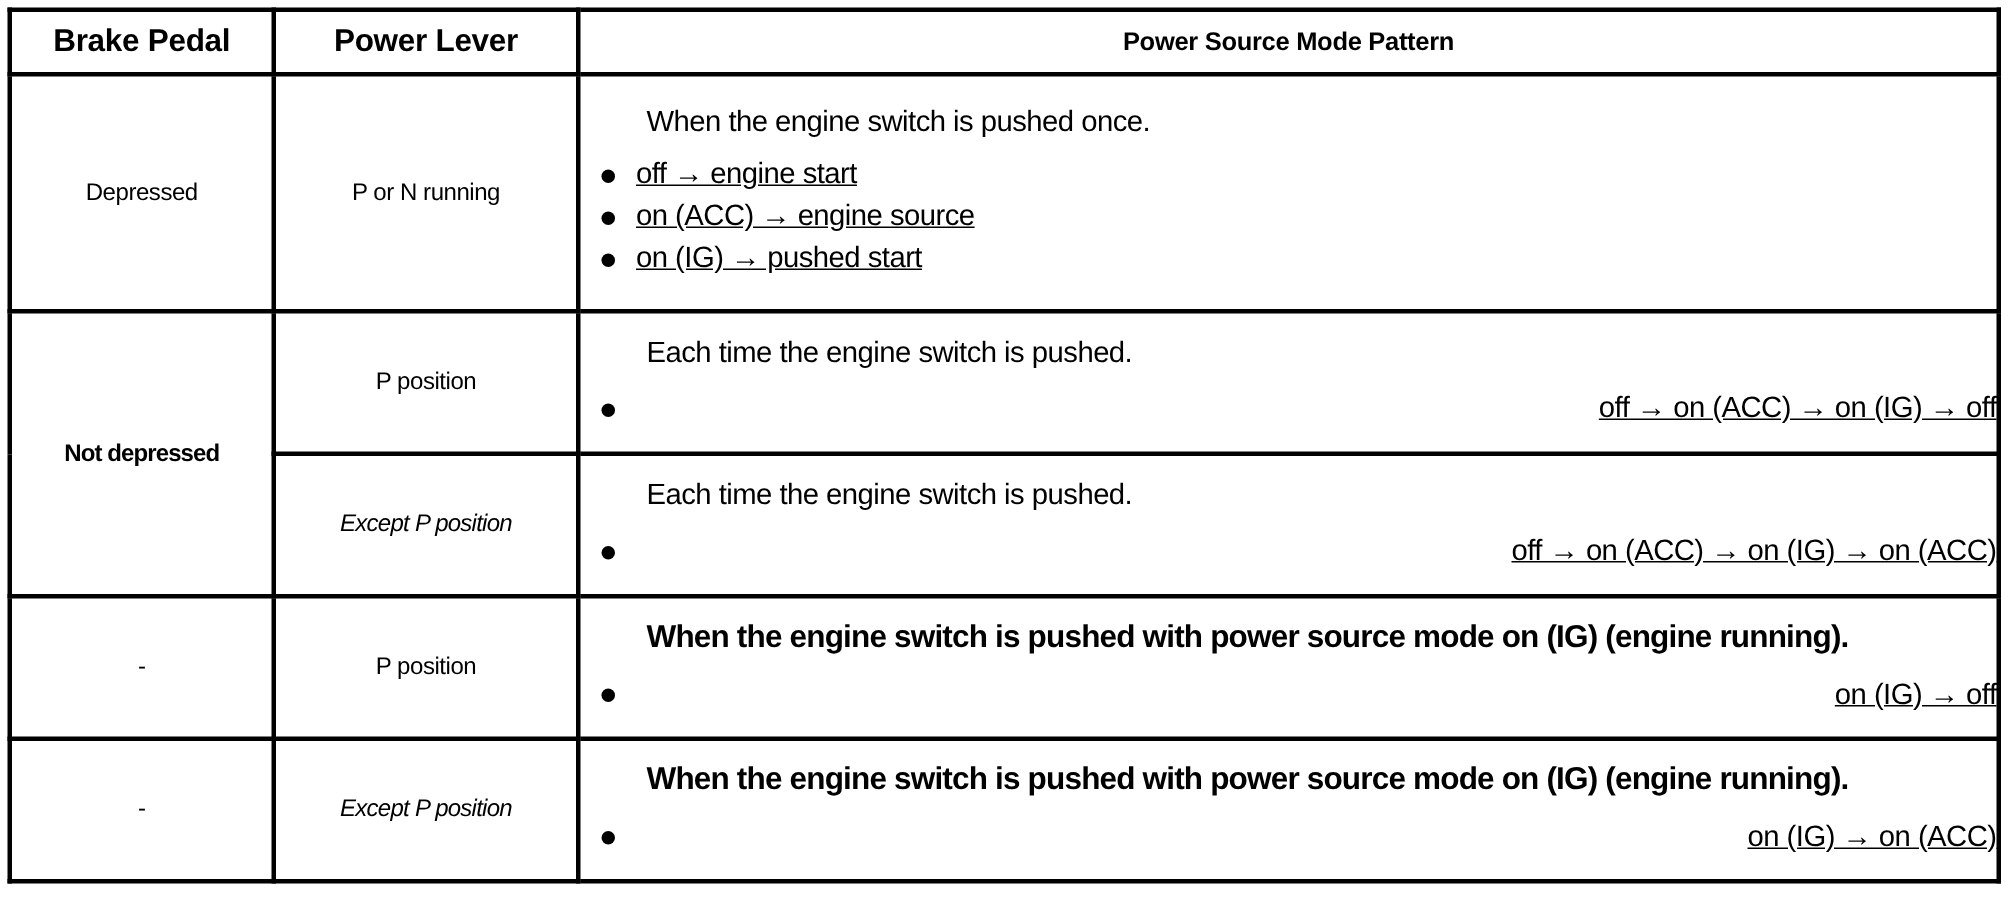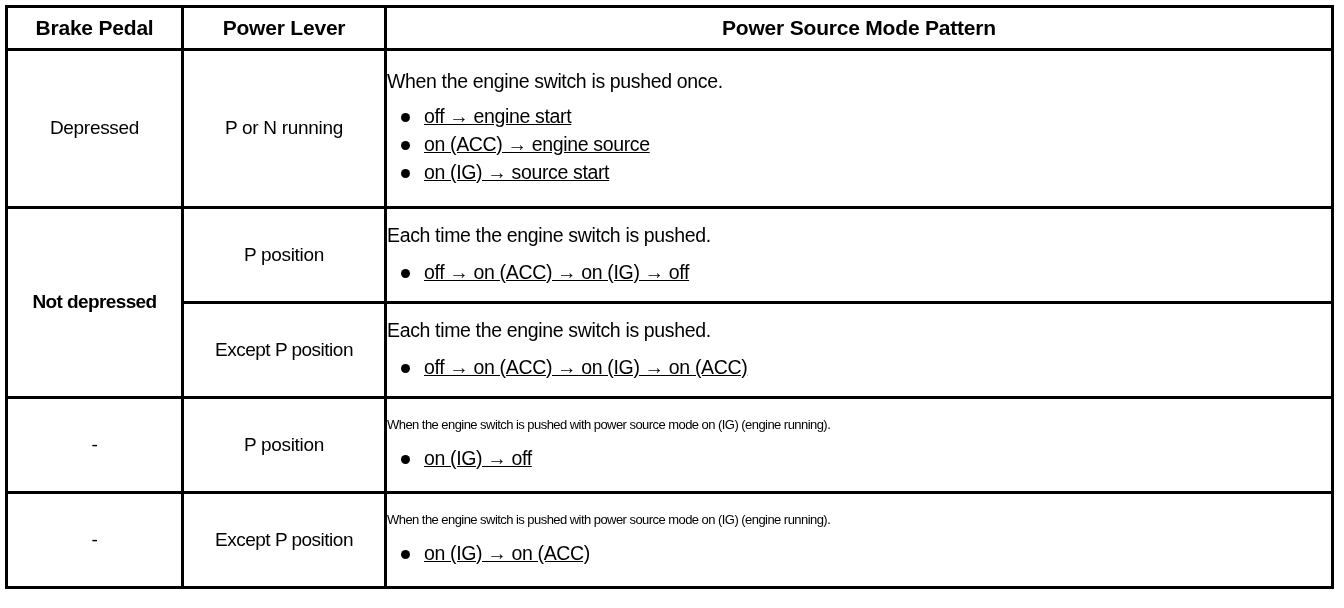--- a/index.html
+++ b/index.html
@@ -51,56 +51,57 @@
   col.c-pattern{ width: 947px; }
 
   
   thead th {
     height: 40px;
     text-align: center;
     font-weight: bold;
     font-size: 21px;
     letter-spacing: -0.2px;
   }
-  thead th.h-pattern { font-size: 21px; border-radius: 17px; }
+  thead th.h-pattern { font-size: 17px; border-radius: 17px; }
 
   
   td.brake-cell,
   td.shift-cell {
     text-align: center;
-    font-size: 19px;
+    font-size: 16px;
     letter-spacing: -0.3px;
     white-space: nowrap;
   }
   td.brake-cell .txt,
   td.shift-cell .txt {
     display: block;
     line-height: 1.1;
   }
   td.brake-cell.tight .txt { letter-spacing: -0.6px; margin: 0 -4px; font-weight: bold; }
-  td.shift-cell.tight .txt { letter-spacing: -0.5px; margin: 0 -3px; }
+  td.shift-cell.tight .txt { letter-spacing: -0.5px; margin: 0 -3px; font-style: italic; }
 
   
   td.thin-top    { border-top-width: 1px; }
   td.thin-bottom { border-bottom-width: 1px; }
 
   
   td.pattern-cell {
     text-align: left;
     padding: 9px 0 10px 6px;
     vertical-align: top;
   }
   .lead {
     font-size: 19.5px;
     line-height: 1.18;
     letter-spacing: -0.35px;
     white-space: nowrap;
     margin: 0 0 2px 0;
-  }
-  .lead.wide { letter-spacing: -0.55px; font-size: 13px; }
+    padding-left: 44px;
+  }
+  .lead.wide { letter-spacing: -0.55px; font-size: 21px; font-weight: bold; }
 
   ul.steps {
     list-style: none;
     margin: 0;
     padding: 0;
   }
   ul.steps li {
     position: relative;
     font-size: 19.5px;
     line-height: 1.42;
@@ -113,21 +114,21 @@
     position: absolute;
     left: 14px;
     top: 50%;
     width: 9px;
     height: 9px;
     margin-top: -4px;
     background: #000;
     border-radius: 50%;
   }
   ul.steps.gap-top { margin-top: 10px; }
-  ul.steps.gap-top-sm { margin-top: 12px; }
+  ul.steps.gap-top-sm { margin-top: 12px; text-align: right; }
 </style>
 </head>
 <body>
 
 <div class="page">
 
   <table class="mode-table">
     <colgroup>
       <col class="c-brake">
       <col class="c-shift">
@@ -149,21 +150,21 @@
           <span class="txt">Depressed</span>
         </td>
         <td class="shift-cell">
           <span class="txt">P or N running</span>
         </td>
         <td class="pattern-cell">
           <p class="lead">When the engine switch is pushed once.</p>
           <ul class="steps gap-top">
             <li><span class="bullet"></span><span>off → engine start</span></li>
             <li><span class="bullet"></span><span>on (ACC) → engine source</span></li>
-            <li><span class="bullet"></span><span>on (IG) → source start</span></li>
+            <li><span class="bullet"></span><span>on (IG) → pushed start</span></li>
           </ul>
         </td>
       </tr>
 
       <tr style="height:95px;">
         <td class="brake-cell tight" rowspan="2">
           <span class="txt">Not depressed</span>
         </td>
         <td class="shift-cell thin-bottom">
           <span class="txt">P position</span>

